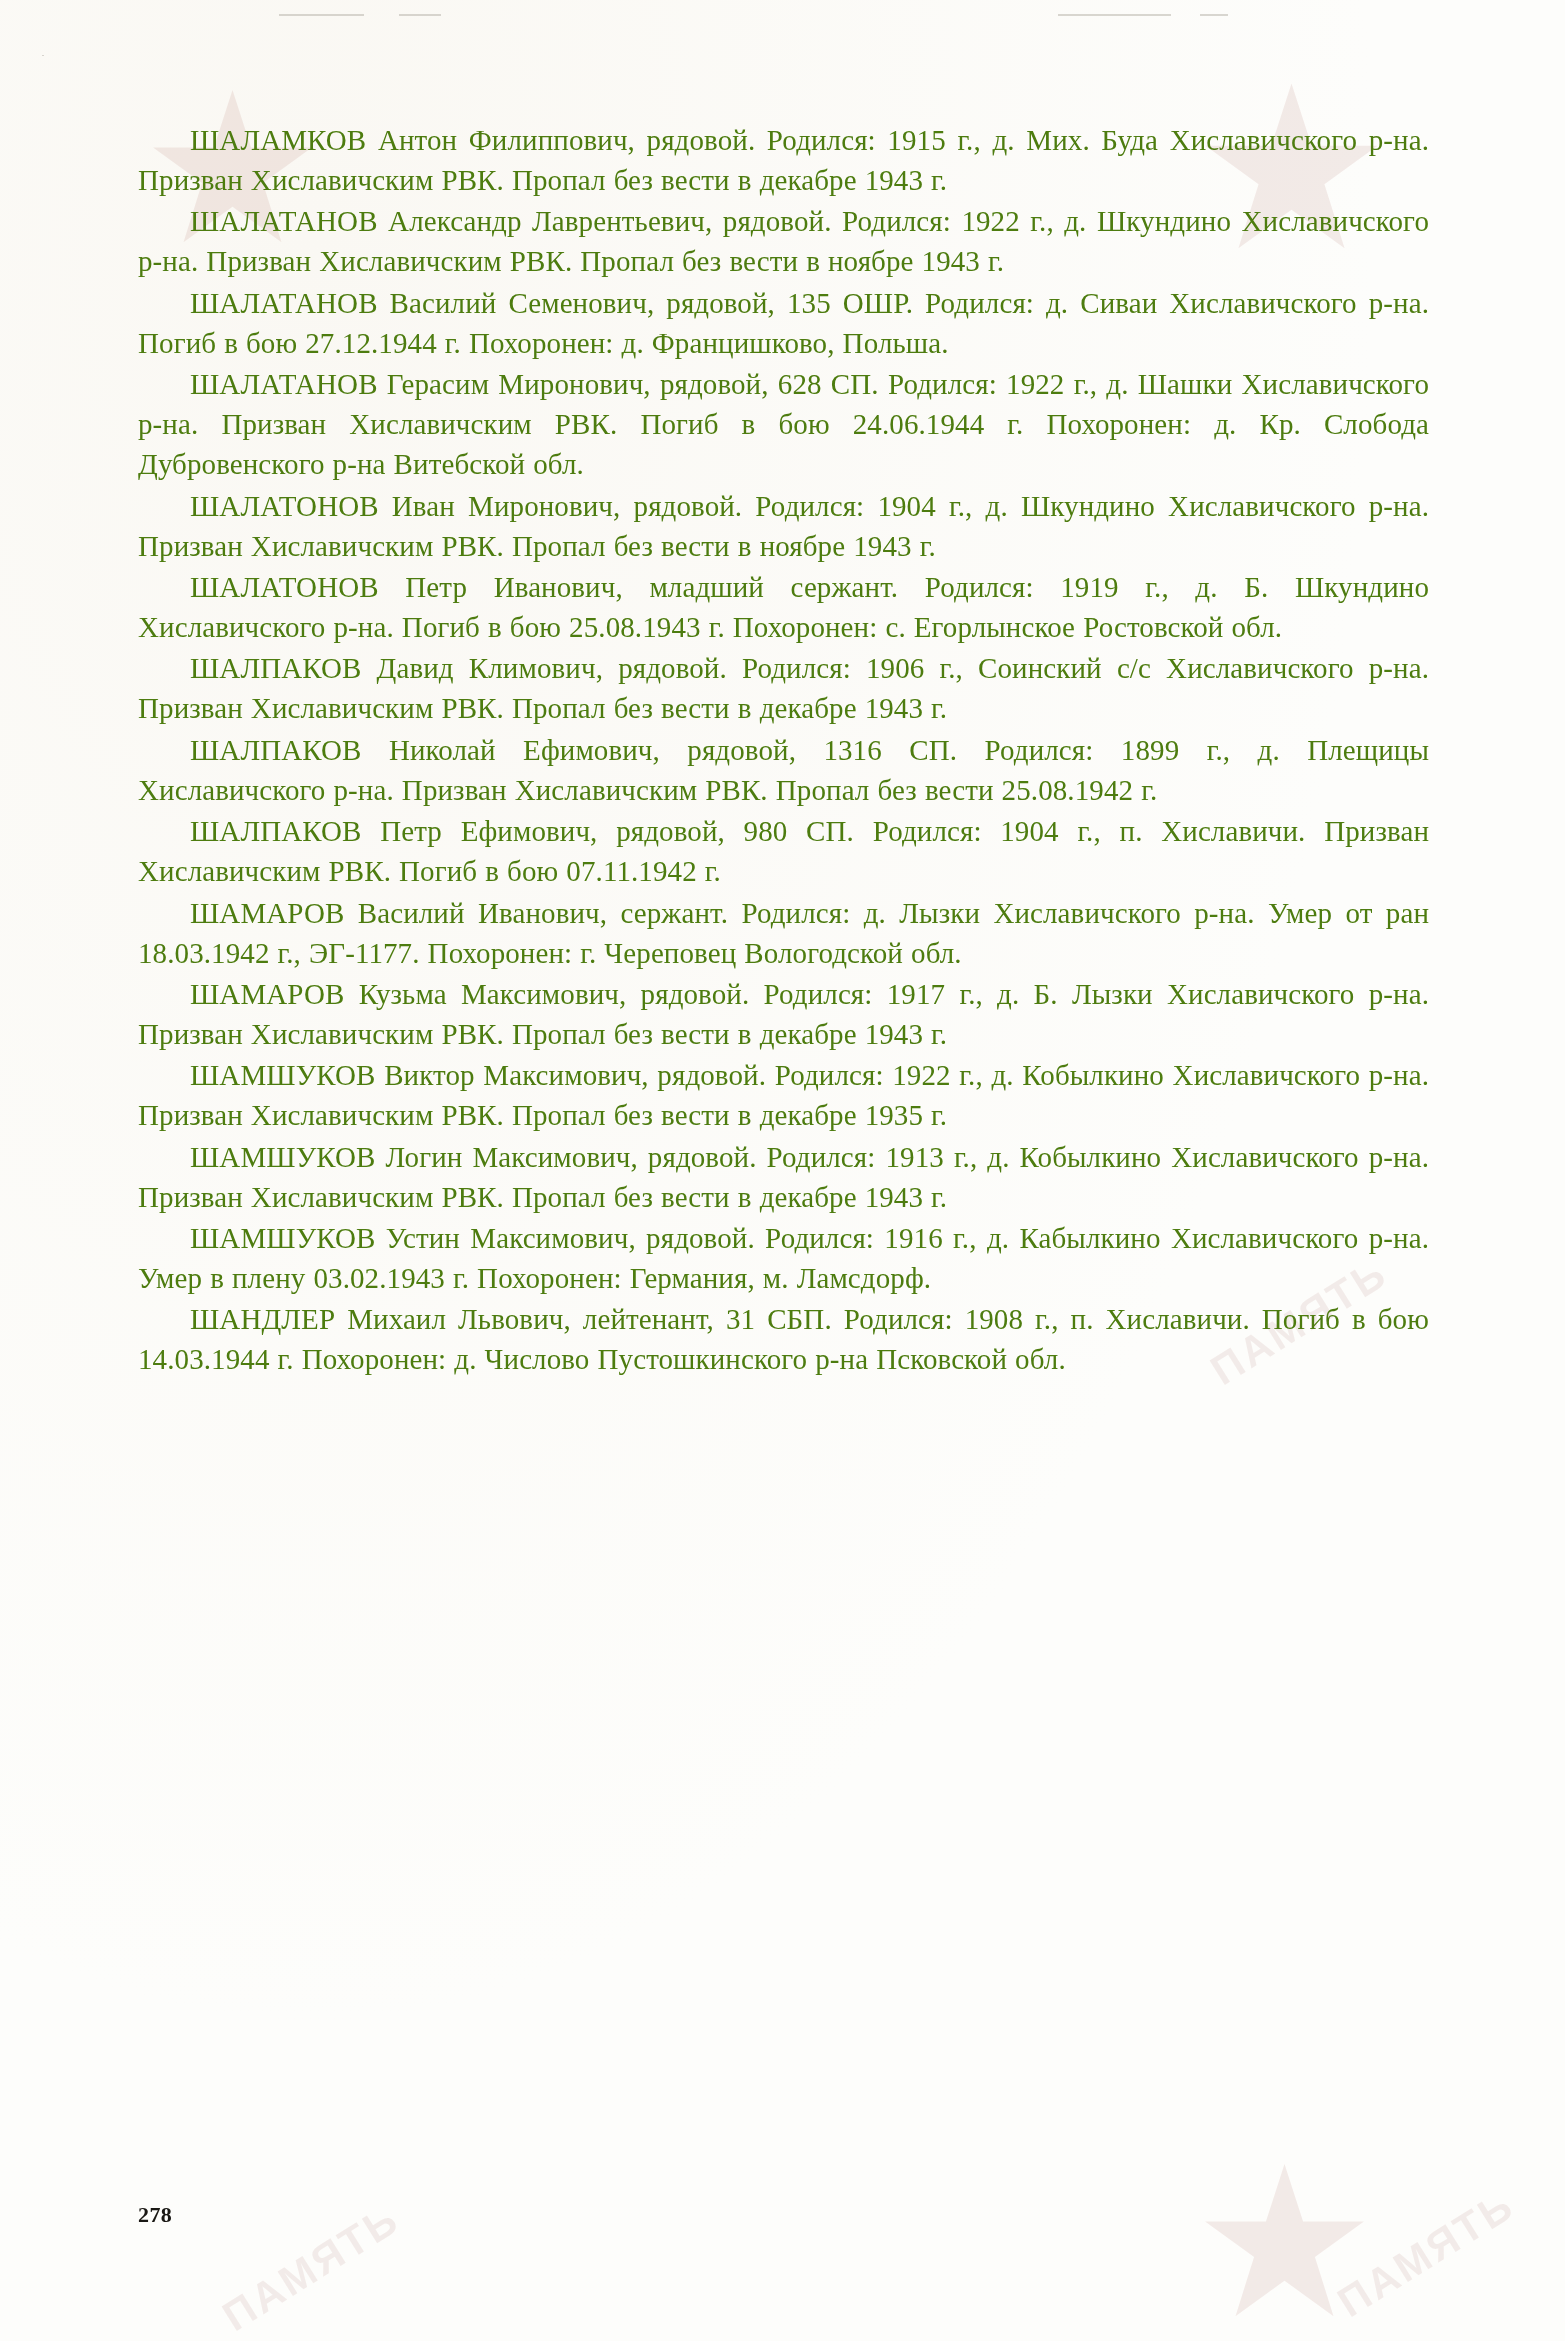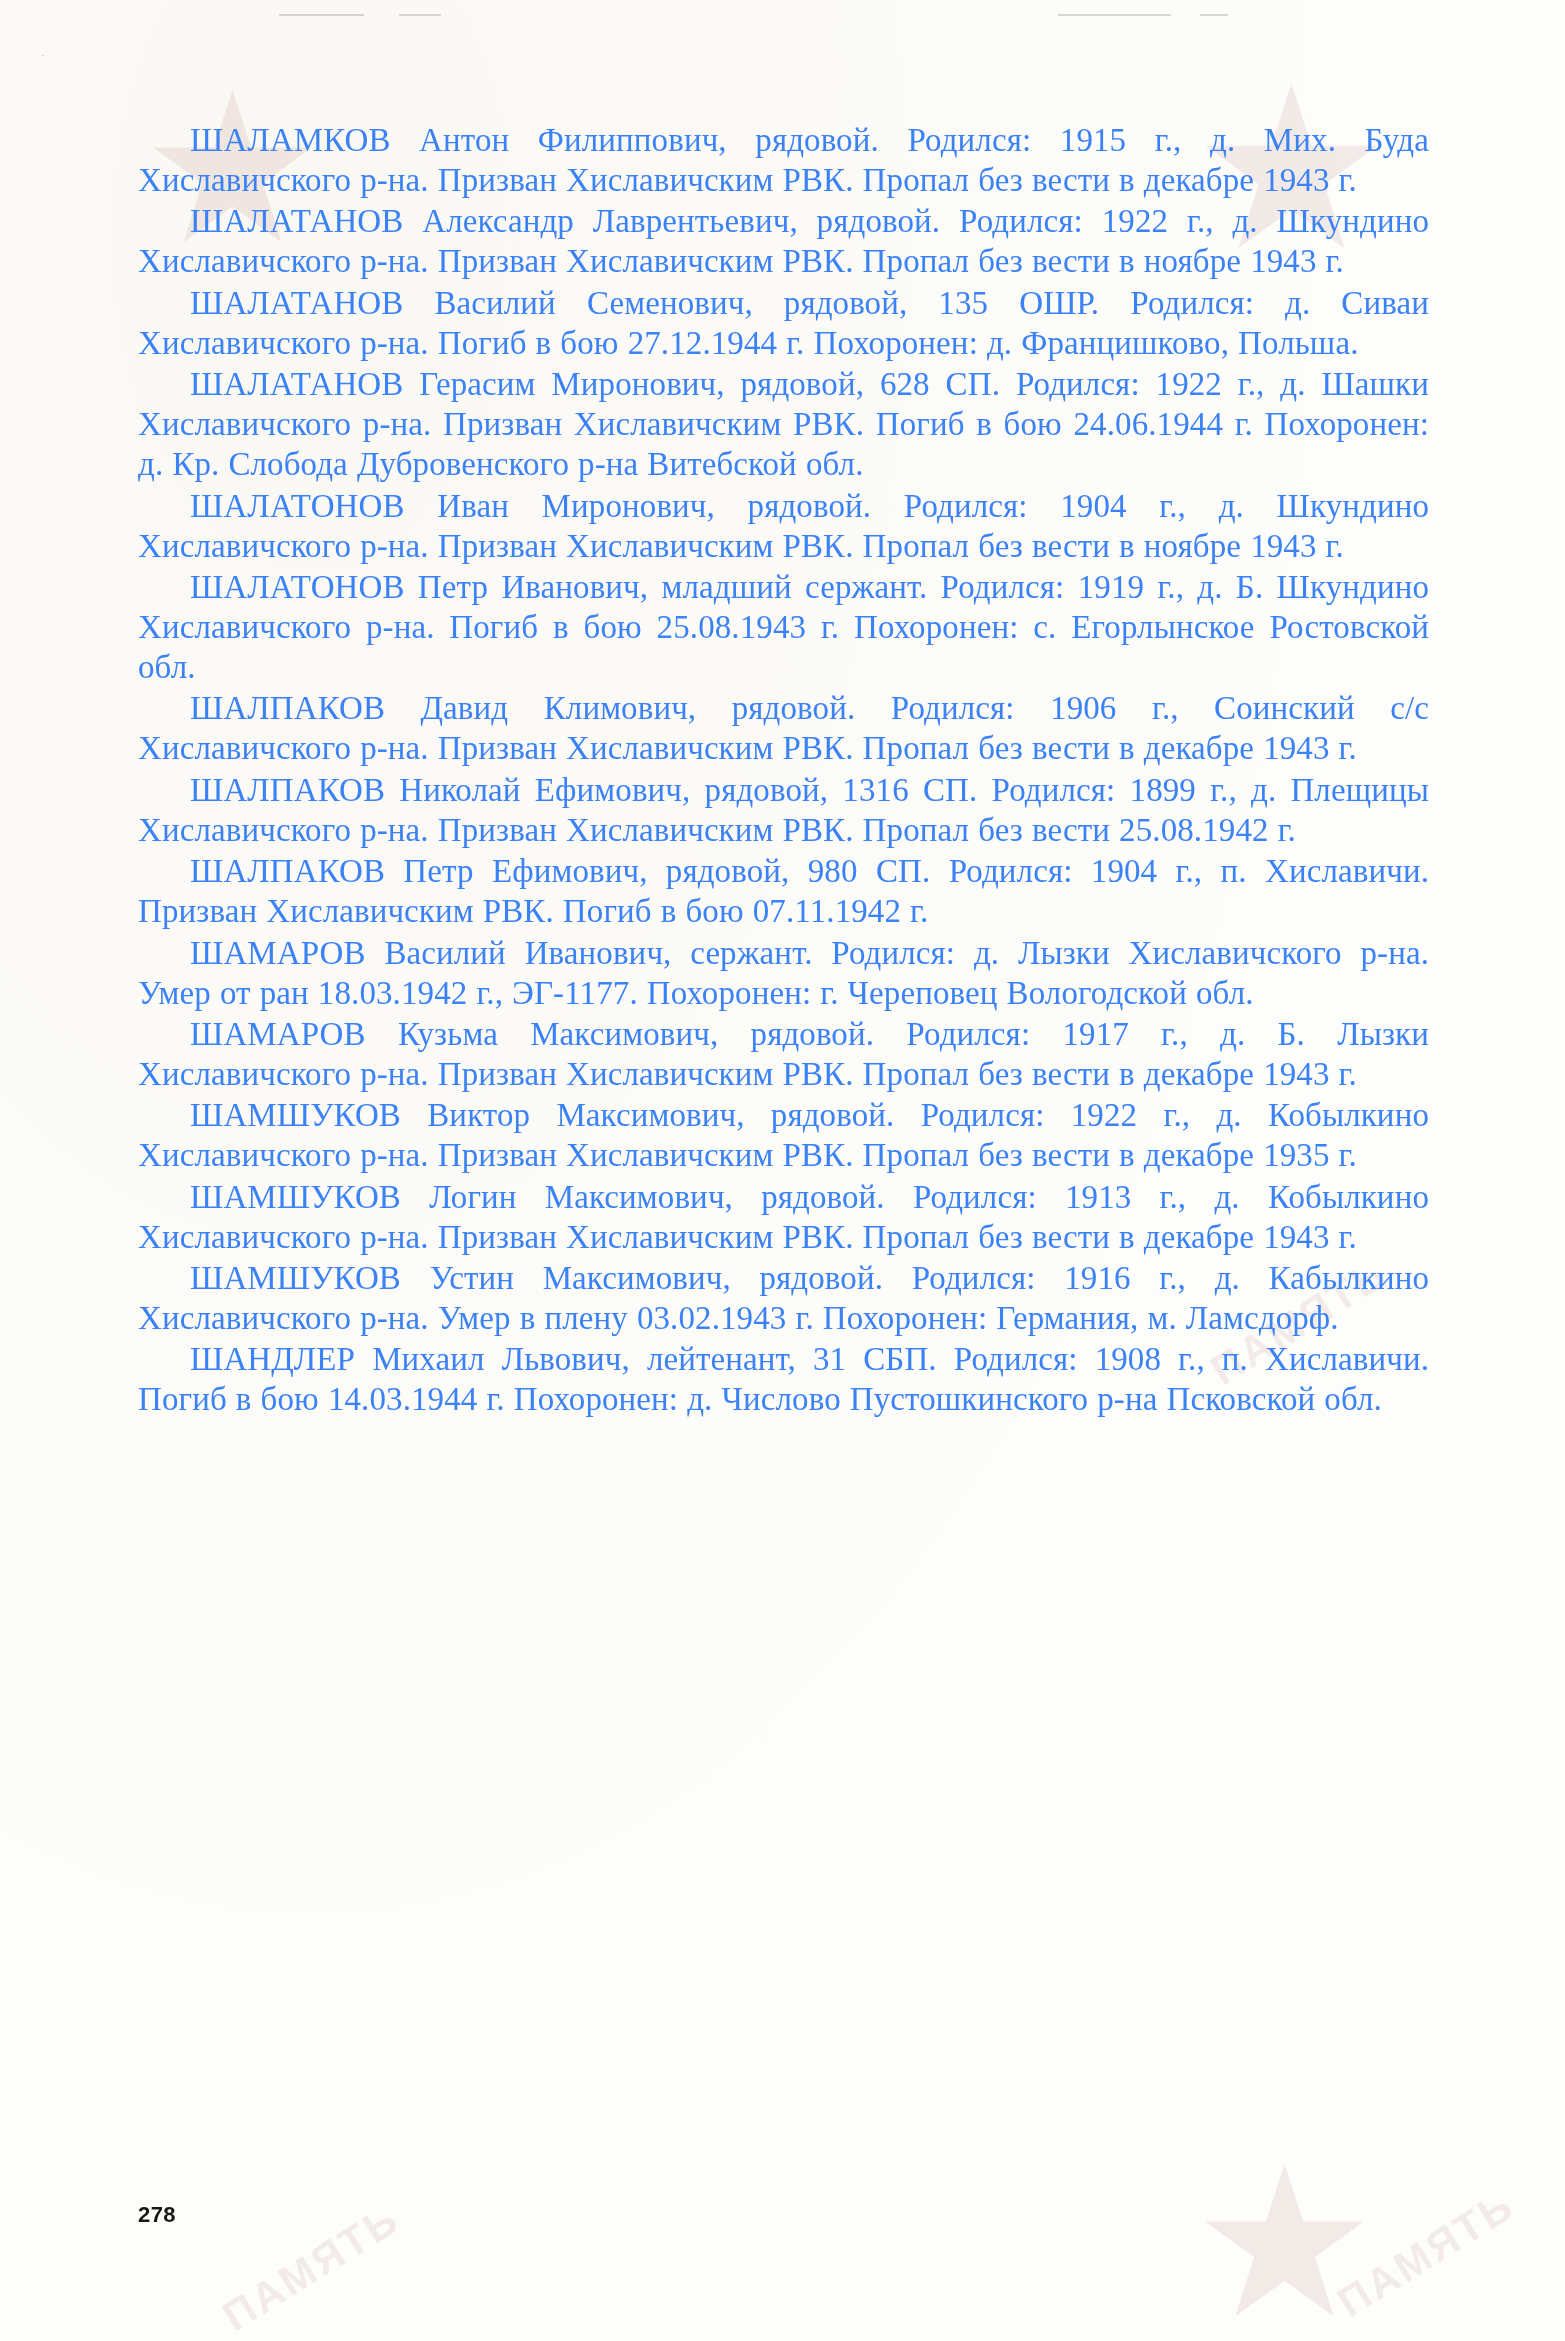--- a/index.html
+++ b/index.html
@@ -46,33 +46,33 @@
   }
   .content {
     position: absolute;
     top: 120px;
     left: 138px;
     width: 1291px;
   }
   p.entry {
     margin: 0 0 1.4px 0;
     text-indent: 52px;
-    font-size: 33px;
+    font-size: 29px;
     line-height: 40px;
     text-align: justify;
     text-justify: inter-word;
     letter-spacing: 0.1px;
     word-spacing: 0.7px;
-    color: #3b82f6;
+    color: #4d7c0f;
   }
   .folio {
     position: absolute;
     left: 138px;
     top: 2202px;
-    font-family: Liberation Sans, sans-serif;
+    font-family: Liberation Serif, serif;
     font-weight: bold;
     font-size: 22px;
     letter-spacing: 0.4px;
     color: #1a1814;
   }
   
   .wm {
     position: absolute;
     pointer-events: none;
     opacity: 0.085;

